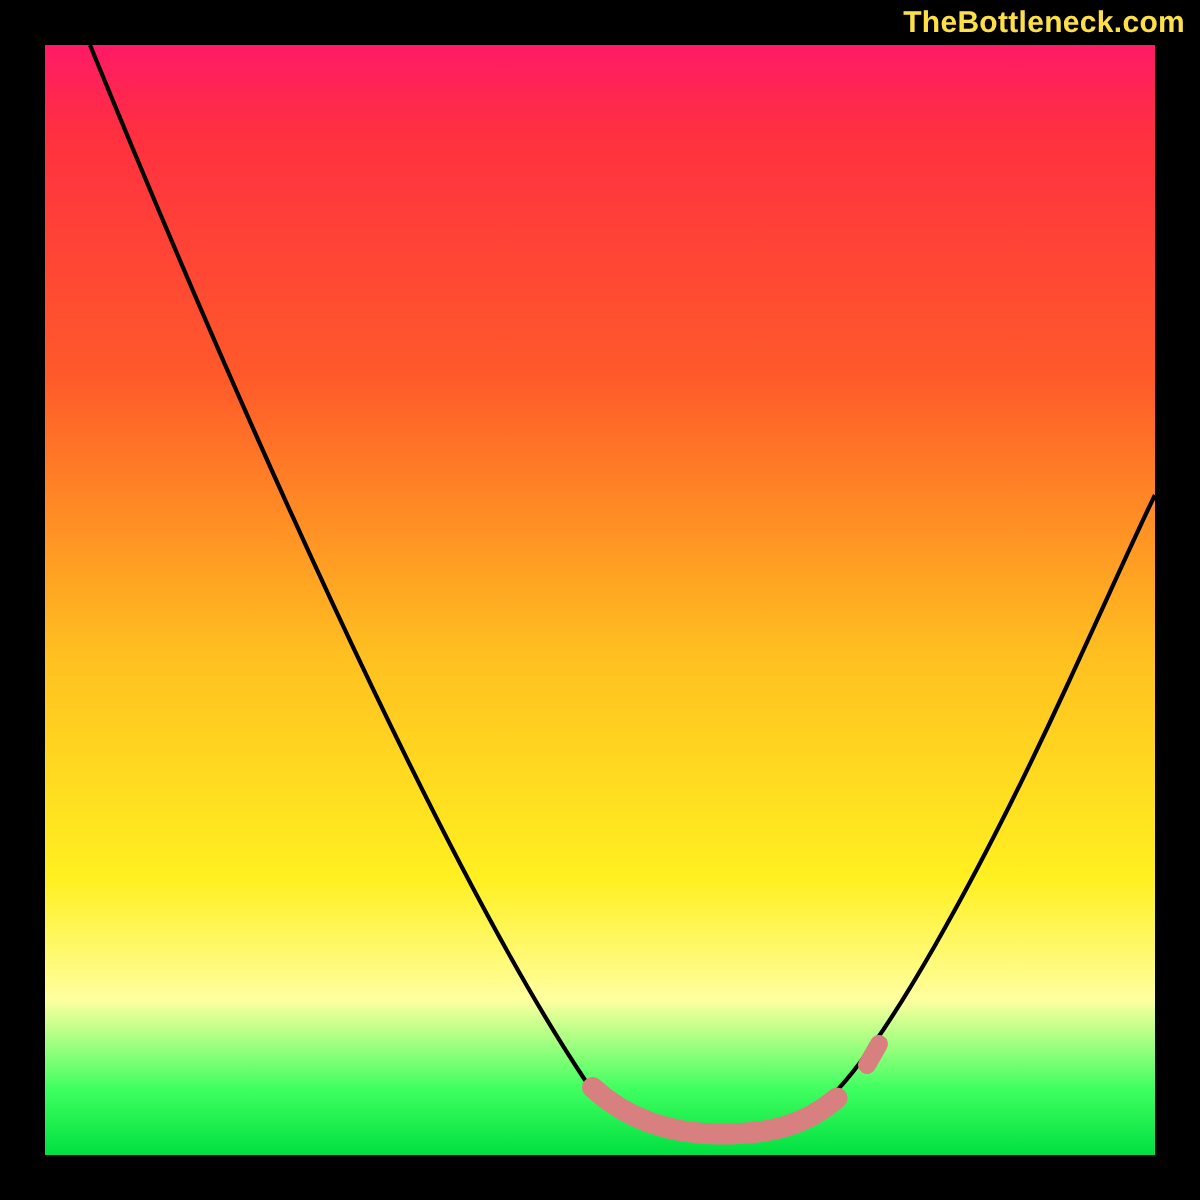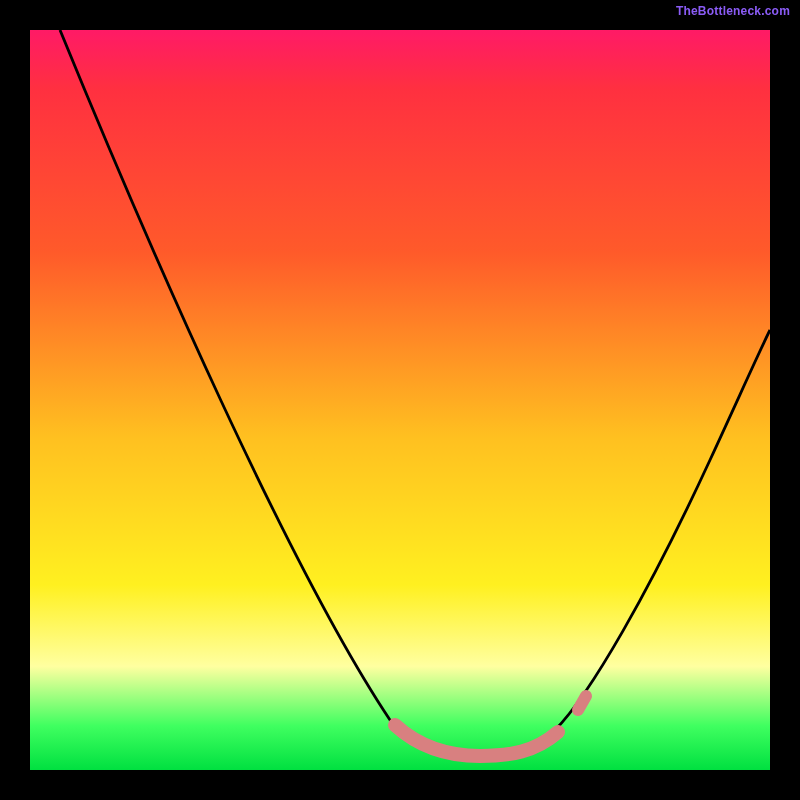--- a/index.html
+++ b/index.html
@@ -35,22 +35,22 @@
       #fff020 75%,
       #ffffa0 86%,
       #40ff60 94%,
       #00e040 100%
     );
   }
   .watermark {
     position: absolute;
     top: 4px;
     right: 10px;
-    color: #8b5cf6;
-    font-size: 12px;
+    color: #fde047;
+    font-size: 20px;
     font-weight: 600;
     letter-spacing: 0.2px;
   }
   svg.curves {
     position: absolute;
     top: 0;
     left: 0;
     width: 740px;
     height: 740px;
   }

